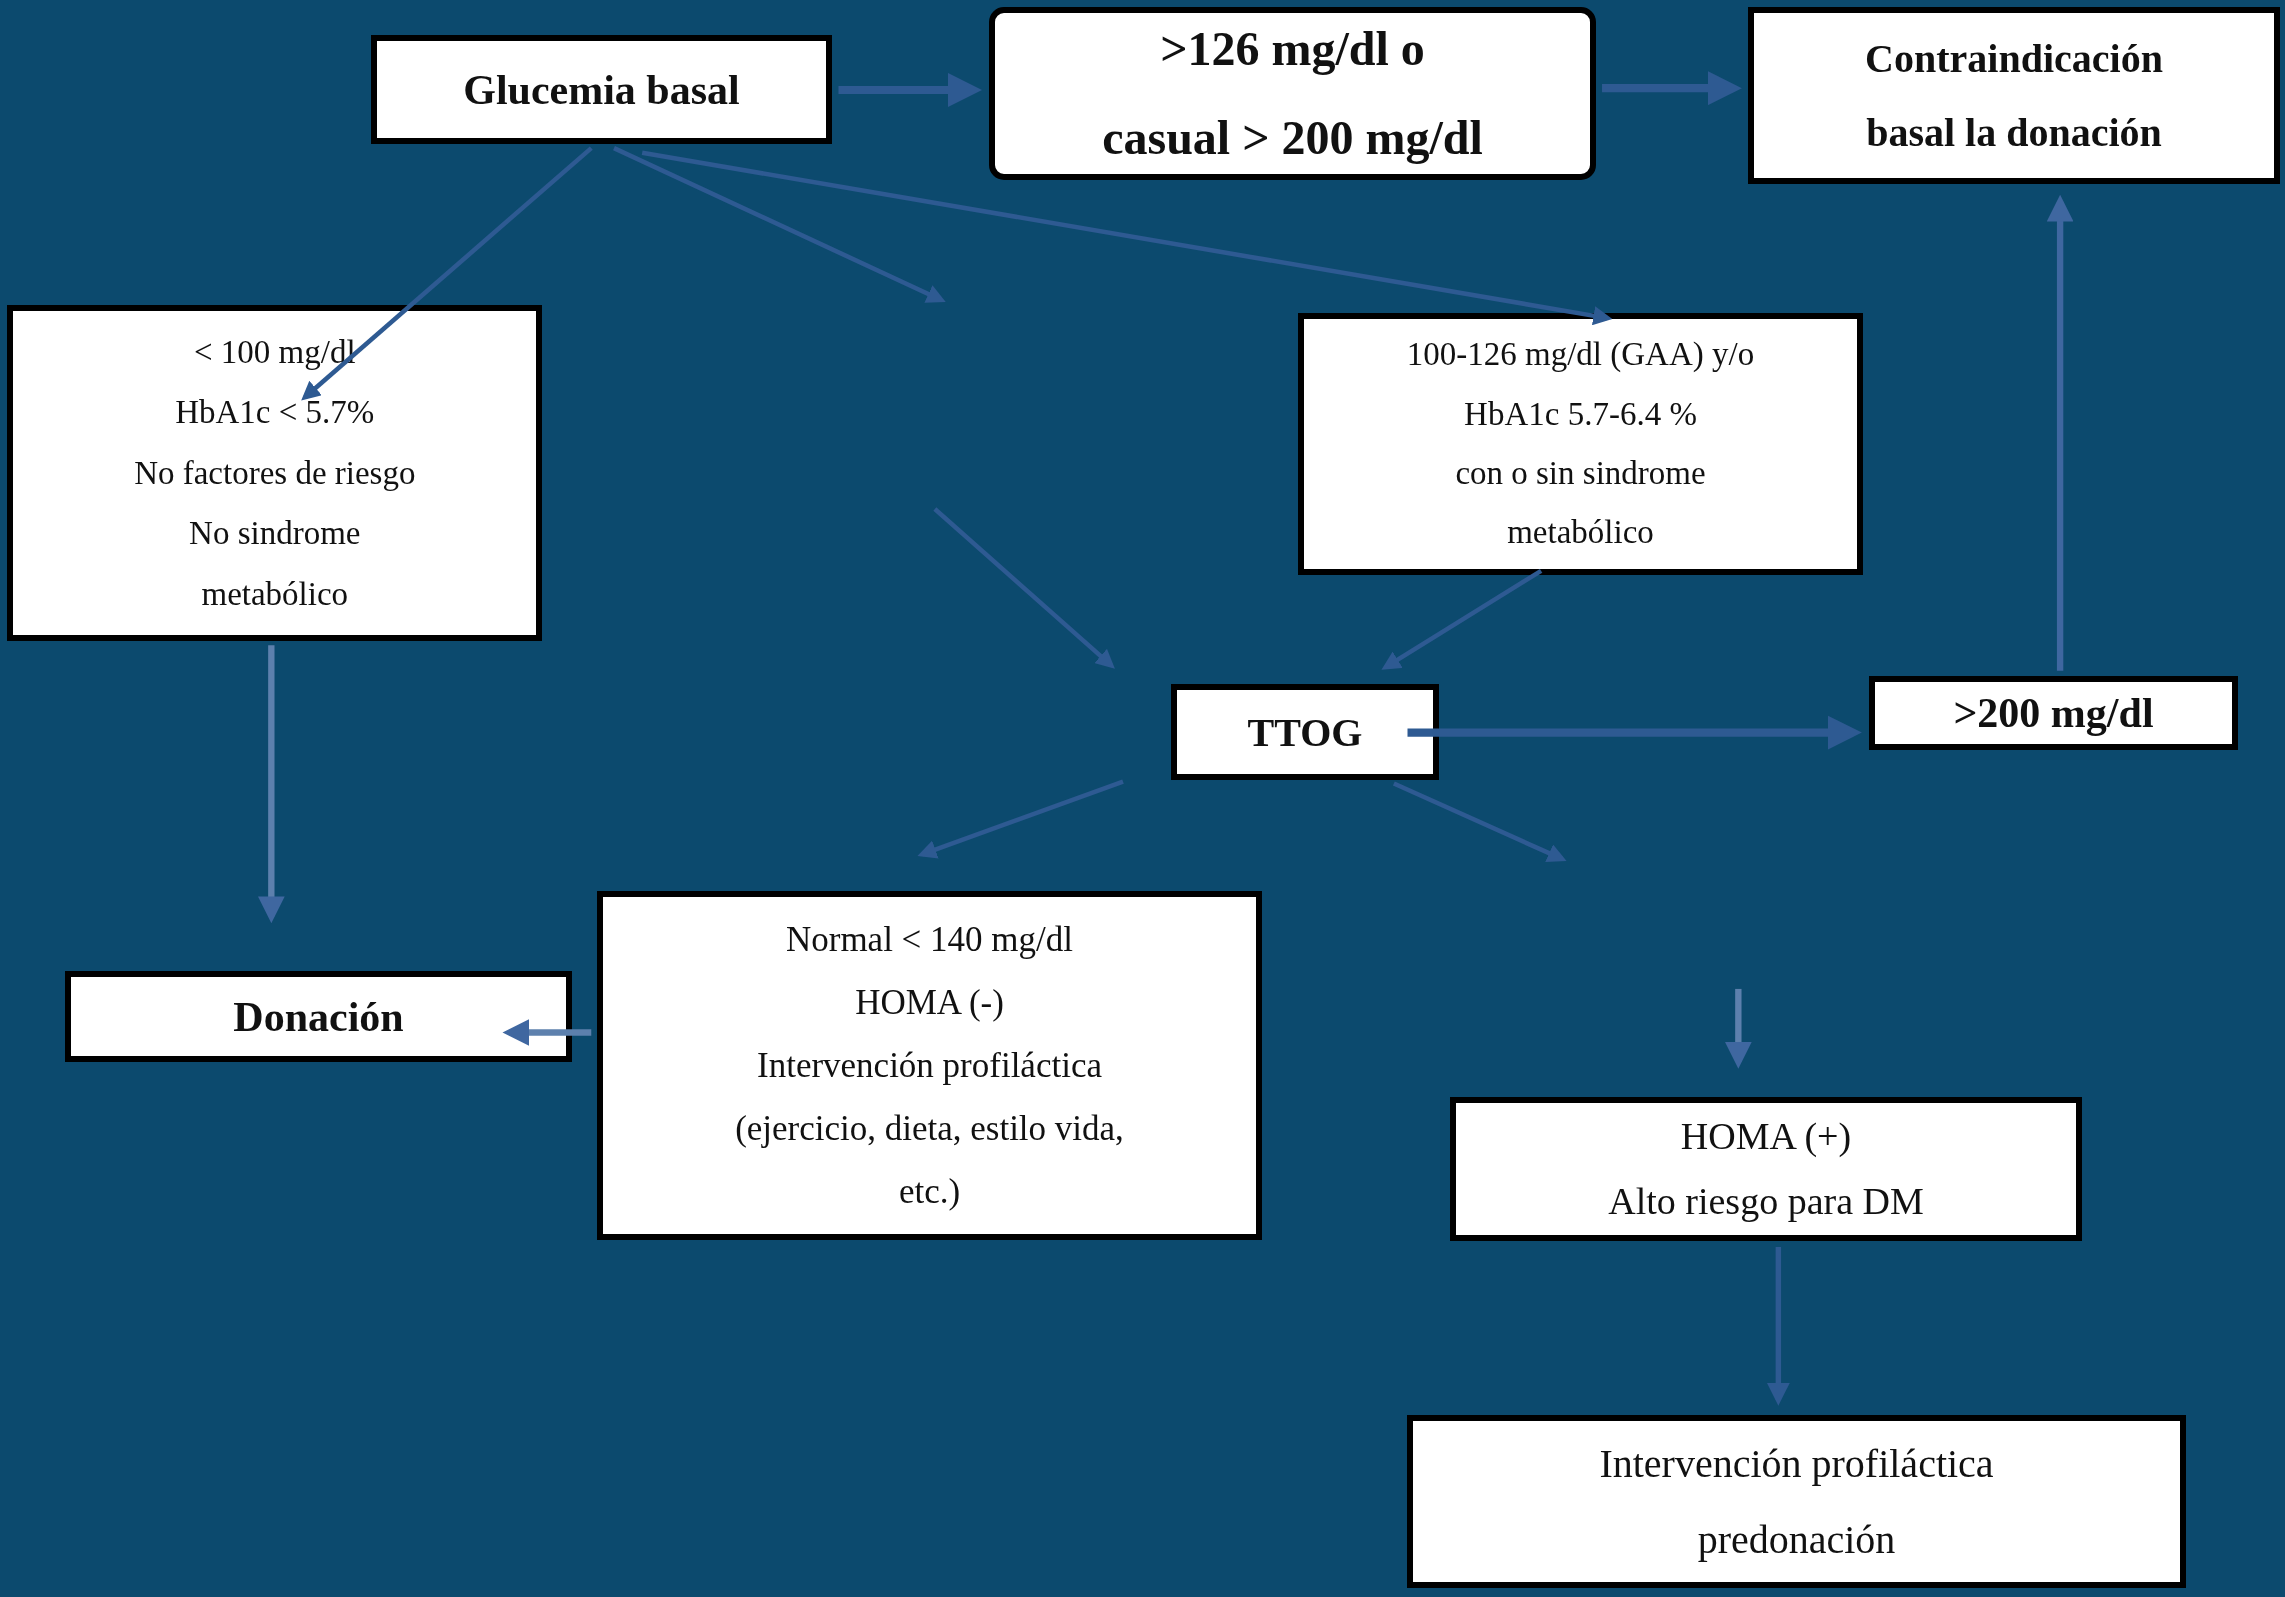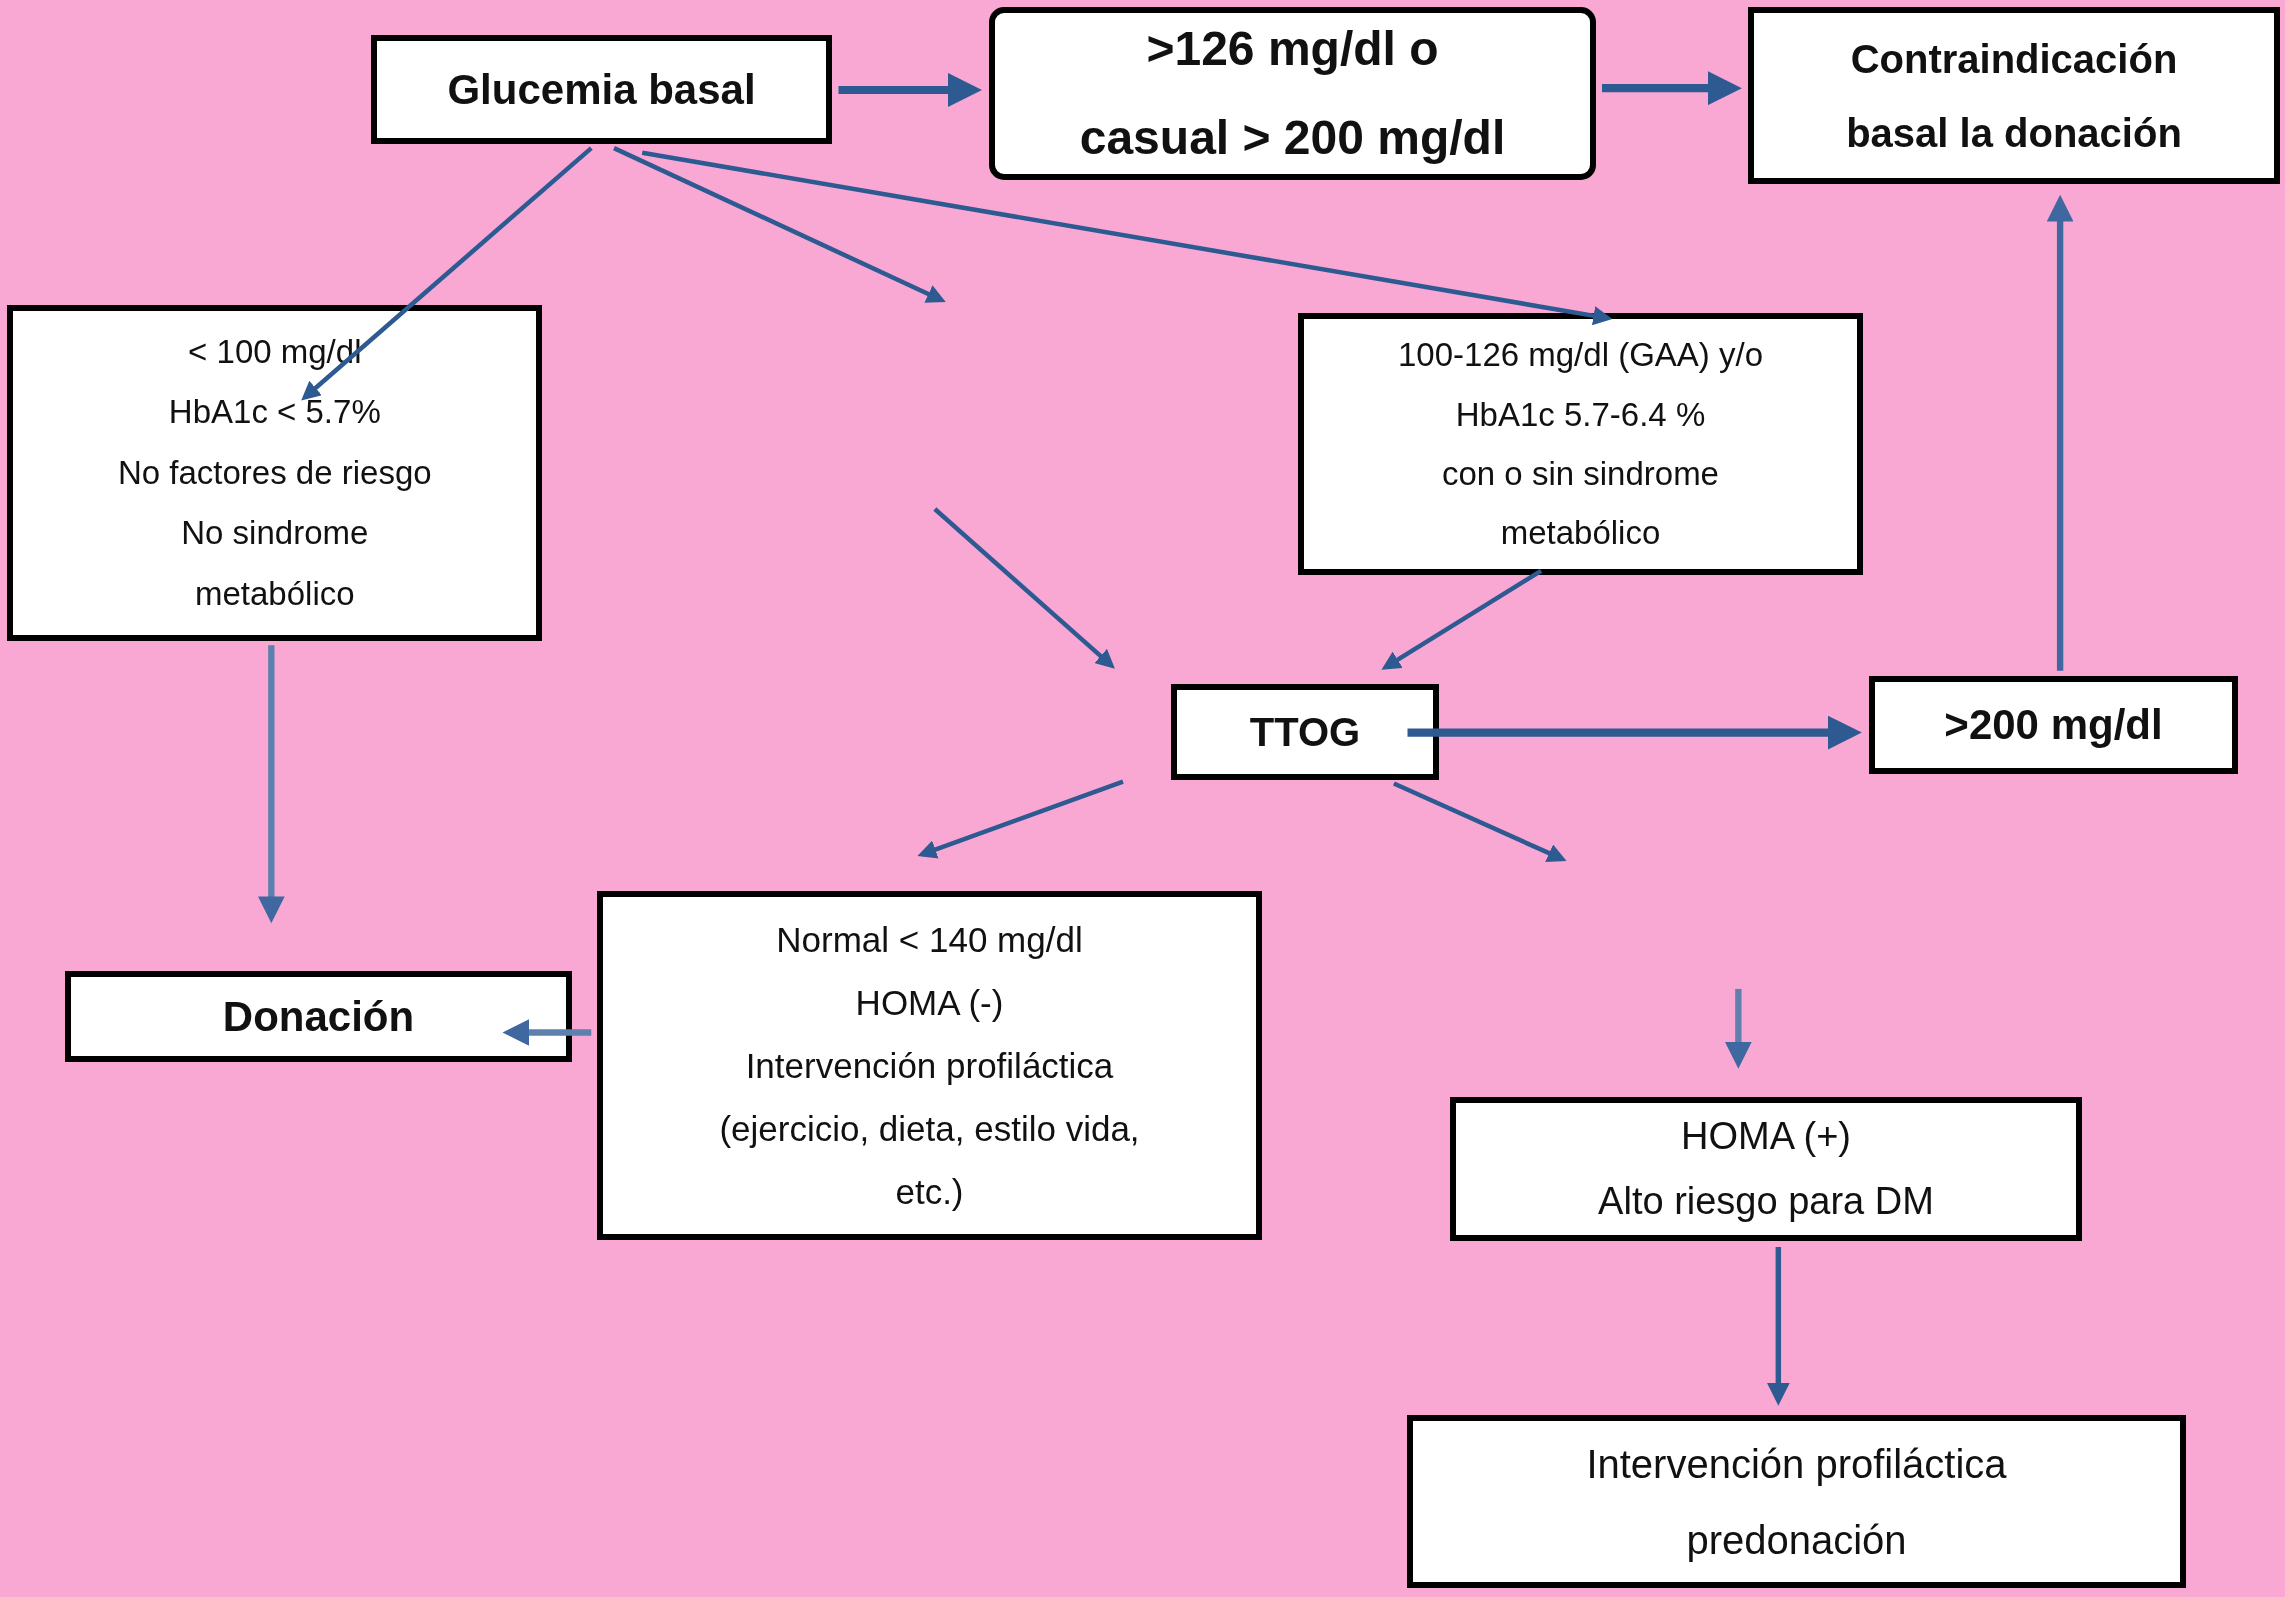--- a/index.html
+++ b/index.html
@@ -4,22 +4,22 @@
 <style>
   html, body {
     margin: 0;
     padding: 0;
     background: #ffffff;
   }
   .canvas {
     position: relative;
     width: 2286px;
     height: 1597px;
-    background: #f9a8d4;
-    font-family: Liberation Sans, sans-serif;
+    background: #0c4a6e;
+    font-family: Liberation Serif, serif;
     overflow: hidden;
   }
   .node {
     position: absolute;
     box-sizing: border-box;
     border: 6.4px solid #000000;
     background: #ffffff;
     color: #111111;
     display: flex;
     align-items: center;
@@ -37,21 +37,21 @@
     pointer-events: none;
   }
   
   #node-a { left: 371px; top: 35px;   width: 461px; height: 109px; font-size: 42px; }
   #node-b { left: 989px; top: 7.3px;   width: 607px; height: 173px; font-size: 48px; line-height: 1.85; border-radius: 15px; }
   #node-c { left: 1748px; top: 7.3px;   width: 532px; height: 177px; font-size: 40px; line-height: 1.85; }
   #node-d { left: 7.3px;    top: 305px; width: 535px; height: 336px; font-size: 33px; line-height: 1.83; }
   #node-e { left: 597px;  top: 307px; width: 666px; height: 207px; font-size: 33px; line-height: 1.85; }
   #node-f { left: 1298px; top: 313px; width: 565px; height: 262px; font-size: 33px; line-height: 1.8; }
   #node-g { left: 1127px; top: 684px; width: 268px; height: 96px; font-size: 40px; margin-left: 44px; }
-  #node-h { left: 1869px; top: 676px; width: 369px; height: 98px; font-size: 42px; }
+  #node-h { left: 1869px; top: 676px; width: 369px; height: 74px; font-size: 42px; }
   #node-i { left: 597px;  top: 891px; width: 665px; height: 349px; font-size: 35px; line-height: 1.8; }
   #node-j { left: 1429px; top: 900px; width: 635px; height: 86px;  font-size: 40px; }
   #node-k { left: 65px;   top: 971px; width: 507px; height: 91px; font-size: 42px; text-align: right; }
   #node-l { left: 1450px; top: 1097px; width: 632px; height: 144px; font-size: 38px; line-height: 1.7; }
   #node-m { left: 1407px; top: 1415px; width: 779px; height: 173px; font-size: 40px; line-height: 1.9; }
 </style>
 </head>
 <body>
 
 <div class="canvas">

